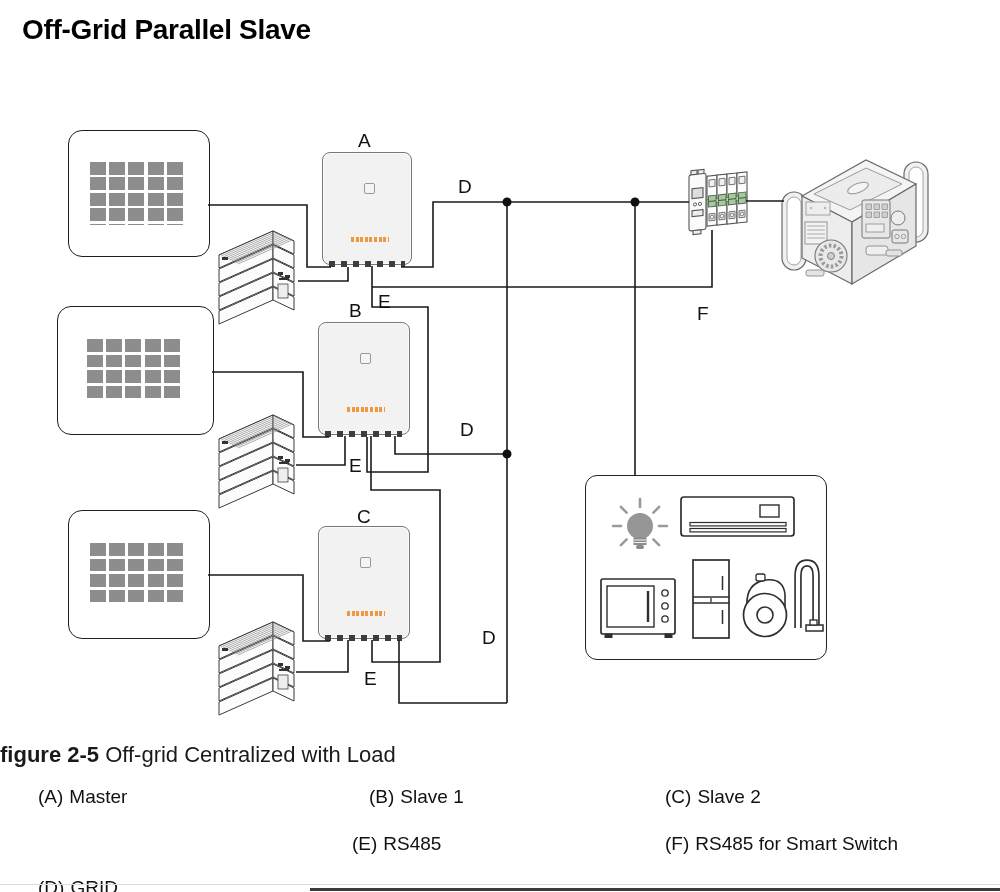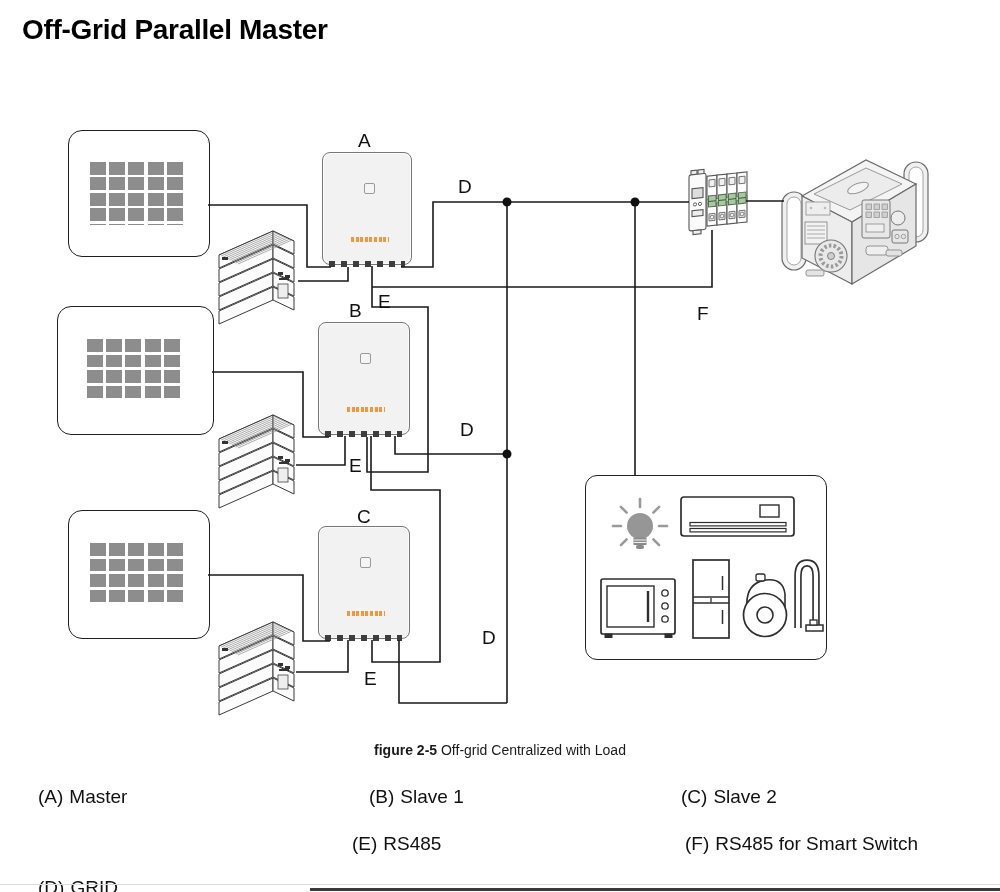--- a/index.html
+++ b/index.html
@@ -22,35 +22,35 @@
   .inv-indicator{position:absolute;left:41px;top:30px;width:9px;height:9px;border:1.4px solid #9a9a9a;border-radius:2px;background:#f5f5f5;}
   .inv-brand{position:absolute;left:28px;top:84px;width:38px;height:5px;
     background:repeating-linear-gradient(90deg,#ef9335 0 3px,rgba(0,0,0,0) 3px 4.6px);opacity:.95;}
   .inv-ports{position:absolute;left:6px;bottom:-3px;height:6px;width:86%;
     background:repeating-linear-gradient(90deg,#3d3d3d 0 6px,rgba(0,0,0,0) 6px 12px);}
   
   .lbl{font-size:19px;color:#111;}
   
   .load-box{border:1.7px solid #222;border-radius:12px;background:#fff;}
   
-  .caption{left:0;right:0;top:742px;text-align:center;font-size:14px;color:#1a1a1a;}
+  .caption{left:0;right:0;top:742px;font-size:22px;color:#1a1a1a;}
   .cap-b{font-weight:700;}
   
   .legend-item{font-size:19px;color:#111;white-space:nowrap;}
   .lg-label{margin-left:6px;}
   
   .rule-light{left:0;right:0;top:884px;height:1px;background:#dcdcdc;}
   .rule-dark{left:310px;right:0;top:888px;height:3px;background:#3a3a3a;}
   .wires{left:0;top:0;pointer-events:none;}
   svg{display:block;}
 </style>
 </head>
 <body>
 
-<div class="abs page-title">Off-Grid Parallel Master</div>
+<div class="abs page-title">Off-Grid Parallel Slave</div>
 
 <div class="abs panel" style="left:68px;top:130px;width:140px;height:125px;">
   <div class="cells"></div>
 </div>
 <div class="abs panel p2" style="left:57px;top:306px;width:155px;height:127px;">
   <div class="cells"></div>
 </div>
 <div class="abs panel p3" style="left:68px;top:510px;width:140px;height:127px;">
   <div class="cells"></div>
 </div>
@@ -367,27 +367,27 @@
   <span class="cap-b">figure 2-5</span>
   <span>Off-grid Centralized with Load</span>
 </div>
 
 <div class="abs legend-item" style="left:38px;top:786px;">
   <span>(A)</span><span class="lg-label">Master</span>
 </div>
 <div class="abs legend-item" style="left:352px;top:786px;margin-left:17px;">
   <span>(B)</span><span class="lg-label">Slave 1</span>
 </div>
-<div class="abs legend-item" style="left:665px;top:786px;margin-left:16px;">
+<div class="abs legend-item" style="left:665px;top:786px;">
   <span>(C)</span><span class="lg-label">Slave 2</span>
 </div>
 <div class="abs legend-item" style="left:38px;top:833px;margin-top:44px;">
   <span>(D)</span><span class="lg-label">GRID</span>
 </div>
 <div class="abs legend-item" style="left:352px;top:833px;">
   <span>(E)</span><span class="lg-label">RS485</span>
 </div>
-<div class="abs legend-item" style="left:685px;top:833px;">
+<div class="abs legend-item" style="left:665px;top:833px;">
   <span>(F)</span><span class="lg-label">RS485 for Smart Switch</span>
 </div>
 
 <div class="abs rule-light"></div>
 <div class="abs rule-dark"></div>
 
 </body></html>

